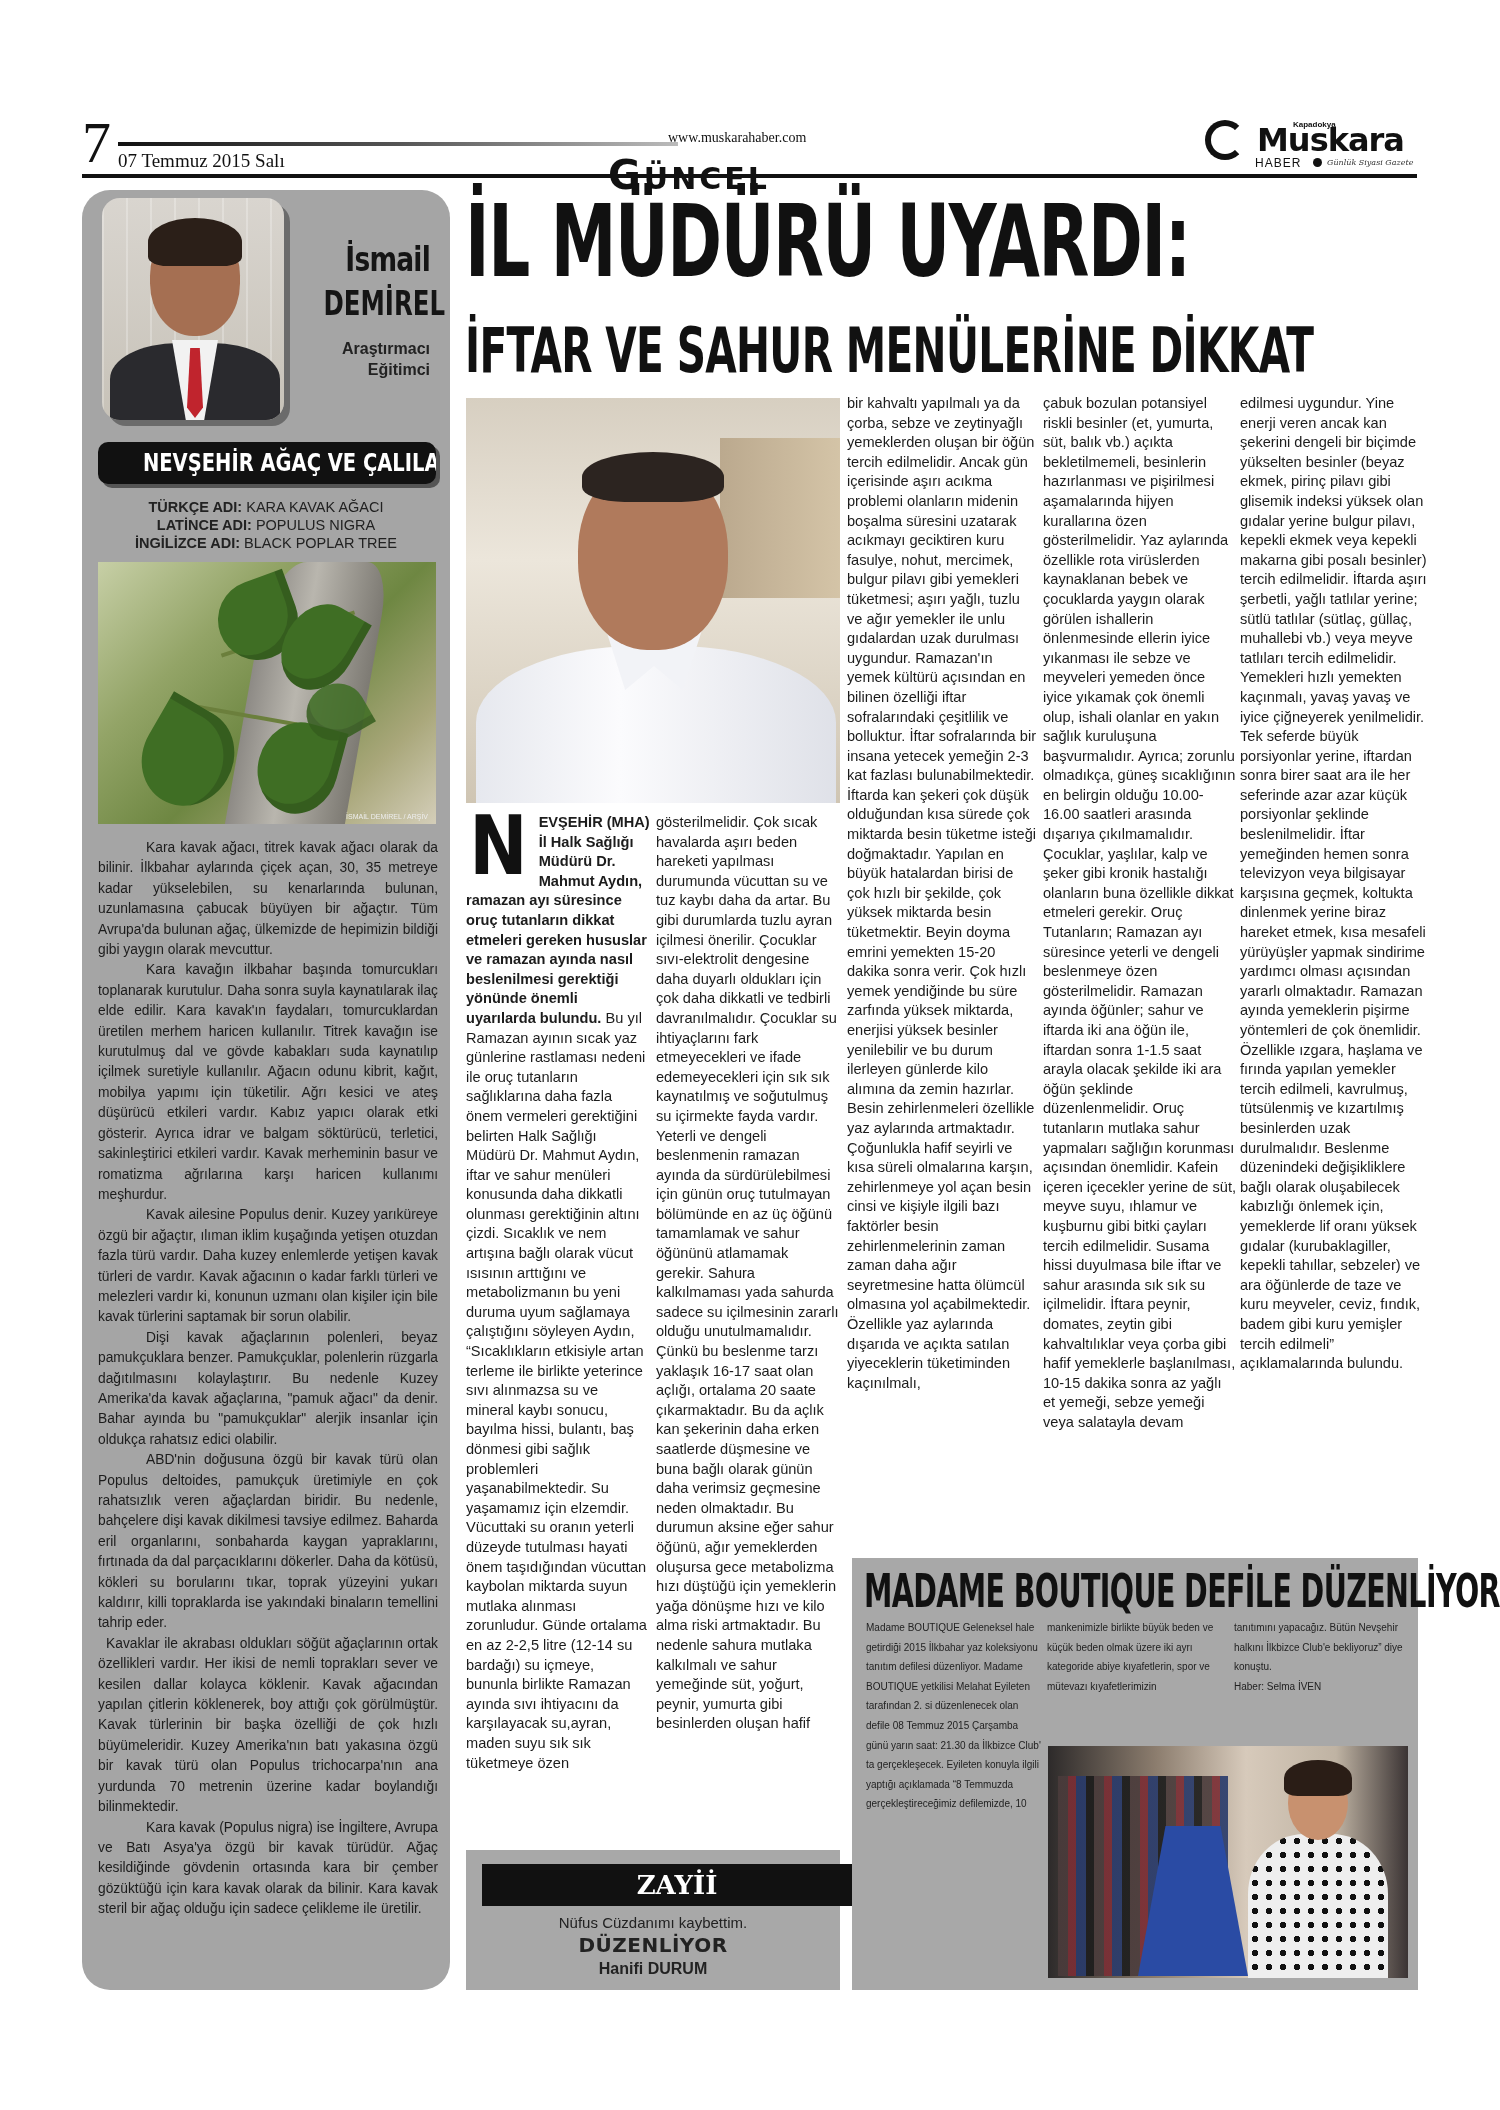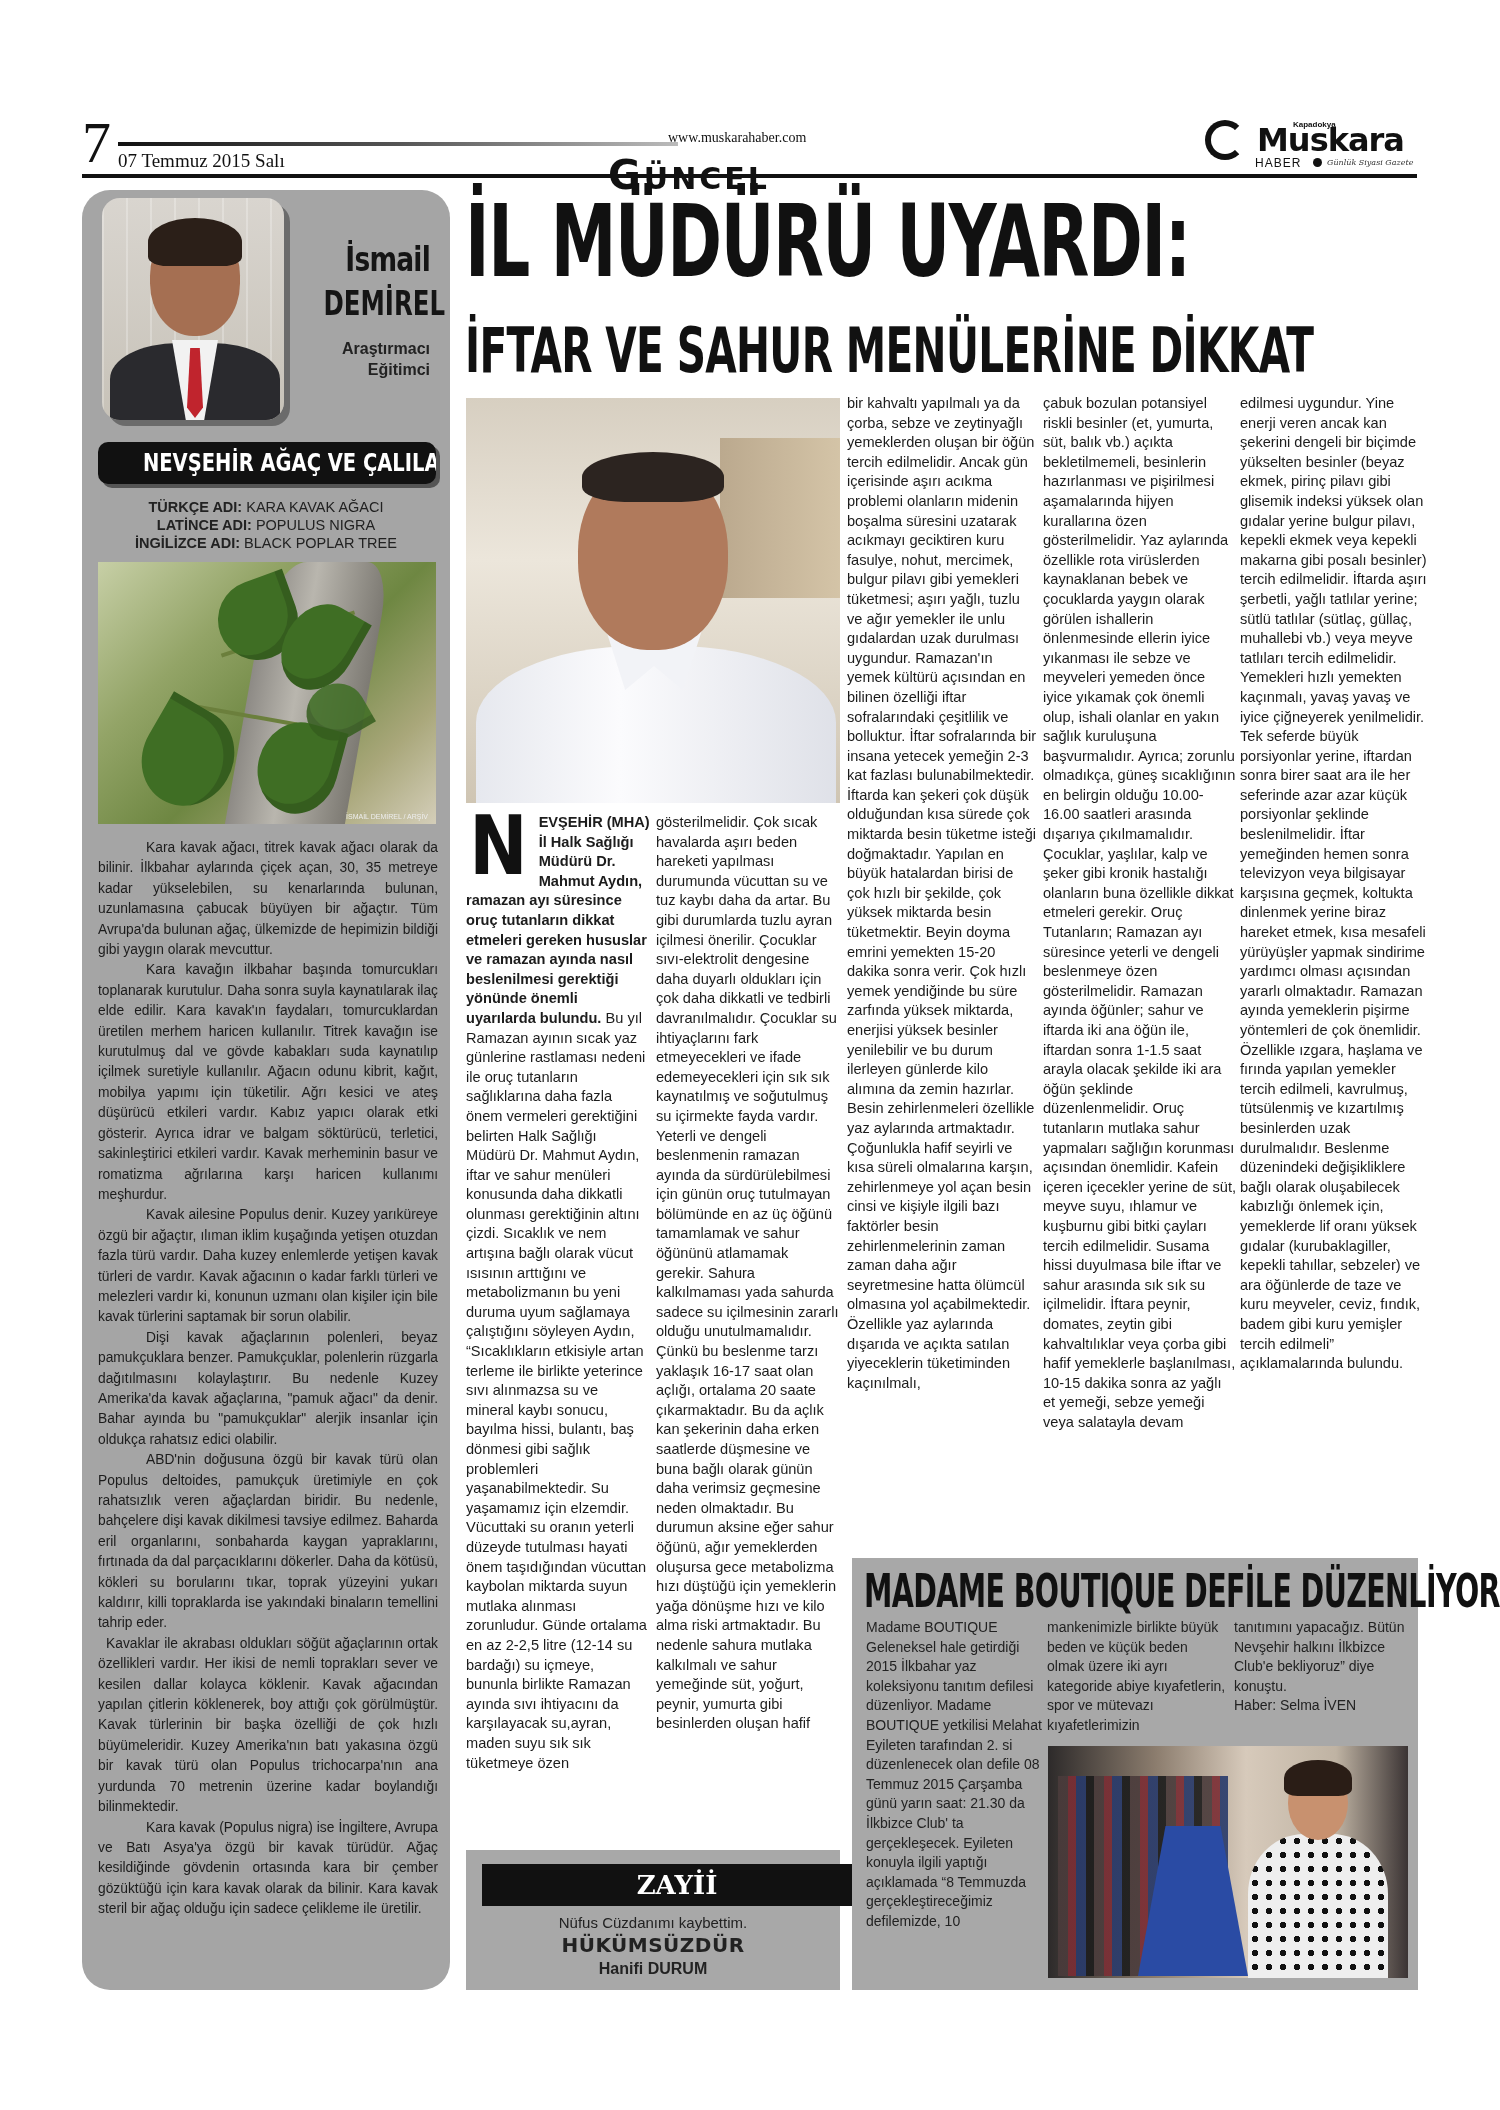--- a/index.html
+++ b/index.html
@@ -75,21 +75,21 @@
   
   .zayi-box { position: absolute; left: 466px; top: 1850px; width: 374px; height: 140px; background: #a8a8a8; }
   .zayi-title { position: absolute; left: 16px; top: 14px; width: 390px; height: 42px; background: #111; color: #fff; text-align: center; font-family: "DejaVu Serif", serif; font-weight: bold; font-size: 26px; line-height: 42px; }
   .zayi-text { position: absolute; left: 0; top: 64px; width: 374px; text-align: center; font-size: 15px; color: #222; }
   .zayi-bold { position: absolute; left: 0; top: 83px; width: 374px; text-align: center; font-family: "DejaVu Sans", sans-serif; font-weight: bold; font-size: 20px; letter-spacing: 0.5px; color: #222; }
   .zayi-name { position: absolute; left: 0; top: 110px; width: 374px; text-align: center; font-weight: bold; font-size: 16px; color: #222; }
 
   
   .boutique-box { position: absolute; left: 852px; top: 1558px; width: 566px; height: 432px; background: #a8a8a8; }
   .boutique-title { position: absolute; left: 12px; top: 6px; font-family: "DejaVu Sans", sans-serif; font-weight: bold; font-size: 46px; line-height: 54px; letter-spacing: -1px; color: #111; white-space: nowrap; transform: scaleX(0.62); transform-origin: left; }
-  .b-col { position: absolute; font-size: 14px; line-height: 19.6px; color: #222; }
+  .b-col { position: absolute; font-size: 10px; line-height: 19.6px; color: #222; }
   .b-col-1 { left: 14px; top: 60px; width: 176px; }
   .b-col-2 { left: 195px; top: 60px; width: 180px; }
   .b-col-3 { left: 382px; top: 60px; width: 176px; }
   .boutique-photo { position: absolute; left: 196px; top: 188px; width 0; width: 360px; height: 232px; background: linear-gradient(90deg, #2d2a2a 0%, #8c7d6e 30%, #d7cabb 55%, #bfb3a3 80%, #3b3434 100%); overflow: hidden; }
   .boutique-photo .rack { position: absolute; left: 10px; top: 30px; width: 170px; height: 200px; background: repeating-linear-gradient(90deg, #4a3b3b 0 10px, #7b2d34 10px 18px, #283a6b 18px 28px, #1b1b1b 28px 36px); opacity: 0.9; }
   .boutique-photo .dress { position: absolute; left: 90px; top: 80px; width: 110px; height: 150px; background: #2a4ba4; clip-path: polygon(25% 0, 75% 0, 100% 100%, 0 100%); }
   .boutique-photo .woman-head { position: absolute; left: 240px; top: 20px; width: 60px; height: 74px; border-radius: 50%; background: #c8916f; }
   .boutique-photo .woman-hair { position: absolute; left: 236px; top: 14px; width: 68px; height: 36px; border-radius: 50% 50% 20% 20%; background: #2a1d16; }
   .boutique-photo .woman-body { position: absolute; left: 200px; top: 88px; width: 140px; height: 150px; border-radius: 40% 40% 0 0; background: radial-gradient(circle, #111 30%, #eee 32%) 0 0 / 14px 14px; }
 </style>
@@ -173,21 +173,21 @@
   <span class="dropcap">N</span><span class="lead">EVŞEHİR (MHA) İl Halk Sağlığı Müdürü Dr. Mahmut Aydın, ramazan ayı süresince oruç tutanların dikkat etmeleri gereken hususlar ve ramazan ayında nasıl beslenilmesi gerektiği yönünde önemli uyarılarda bulundu.</span><span> Bu yıl Ramazan ayının sıcak yaz günlerine rastlaması nedeni ile oruç tutanların sağlıklarına daha fazla önem vermeleri gerektiğini belirten Halk Sağlığı Müdürü Dr. Mahmut Aydın, iftar ve sahur menüleri konusunda daha dikkatli olunması gerektiğinin altını çizdi. Sıcaklık ve nem artışına bağlı olarak vücut ısısının arttığını ve metabolizmanın bu yeni duruma uyum sağlamaya çalıştığını söyleyen Aydın, “Sıcaklıkların etkisiyle artan terleme ile birlikte yeterince sıvı alınmazsa su ve mineral kaybı sonucu, bayılma hissi, bulantı, baş dönmesi gibi sağlık problemleri yaşanabilmektedir. Su yaşamamız için elzemdir. Vücuttaki su oranın yeterli düzeyde tutulması hayati önem taşıdığından vücuttan kaybolan miktarda suyun mutlaka alınması zorunludur. Günde ortalama en az 2-2,5 litre (12-14 su bardağı) su içmeye, bununla birlikte Ramazan ayında sıvı ihtiyacını da karşılayacak su,ayran, maden suyu sık sık tüketmeye özen</span>
 </div>
 <div class="col col-2">gösterilmelidir. Çok sıcak havalarda aşırı beden hareketi yapılması durumunda vücuttan su ve tuz kaybı daha da artar. Bu gibi durumlarda tuzlu ayran içilmesi önerilir. Çocuklar sıvı-elektrolit dengesine daha duyarlı oldukları için çok daha dikkatli ve tedbirli davranılmalıdır. Çocuklar su ihtiyaçlarını fark etmeyecekleri ve ifade edemeyecekleri için sık sık kaynatılmış ve soğutulmuş su içirmekte fayda vardır. Yeterli ve dengeli beslenmenin ramazan ayında da sürdürülebilmesi için günün oruç tutulmayan bölümünde en az üç öğünü tamamlamak ve sahur öğününü atlamamak gerekir. Sahura kalkılmaması yada sahurda sadece su içilmesinin zararlı olduğu unutulmamalıdır. Çünkü bu beslenme tarzı yaklaşık 16-17 saat olan açlığı, ortalama 20 saate çıkarmaktadır. Bu da açlık kan şekerinin daha erken saatlerde düşmesine ve buna bağlı olarak günün daha verimsiz geçmesine neden olmaktadır. Bu durumun aksine eğer sahur öğünü, ağır yemeklerden oluşursa gece metabolizma hızı düştüğü için yemeklerin yağa dönüşme hızı ve kilo alma riski artmaktadır. Bu nedenle sahura mutlaka kalkılmalı ve sahur yemeğinde süt, yoğurt, peynir, yumurta gibi besinlerden oluşan hafif</div>
 <div class="col col-3">bir kahvaltı yapılmalı ya da çorba, sebze ve zeytinyağlı yemeklerden oluşan bir öğün tercih edilmelidir. Ancak gün içerisinde aşırı acıkma problemi olanların midenin boşalma süresini uzatarak acıkmayı geciktiren kuru fasulye, nohut, mercimek, bulgur pilavı gibi yemekleri tüketmesi; aşırı yağlı, tuzlu ve ağır yemekler ile unlu gıdalardan uzak durulması uygundur. Ramazan'ın yemek kültürü açısından en bilinen özelliği iftar sofralarındaki çeşitlilik ve bolluktur. İftar sofralarında bir insana yetecek yemeğin 2-3 kat fazlası bulunabilmektedir. İftarda kan şekeri çok düşük olduğundan kısa sürede çok miktarda besin tüketme isteği doğmaktadır. Yapılan en büyük hatalardan birisi de çok hızlı bir şekilde, çok yüksek miktarda besin tüketmektir. Beyin doyma emrini yemekten 15-20 dakika sonra verir. Çok hızlı yemek yendiğinde bu süre zarfında yüksek miktarda, enerjisi yüksek besinler yenilebilir ve bu durum ilerleyen günlerde kilo alımına da zemin hazırlar. Besin zehirlenmeleri özellikle yaz aylarında artmaktadır. Çoğunlukla hafif seyirli ve kısa süreli olmalarına karşın, zehirlenmeye yol açan besin cinsi ve kişiyle ilgili bazı faktörler besin zehirlenmelerinin zaman zaman daha ağır seyretmesine hatta ölümcül olmasına yol açabilmektedir. Özellikle yaz aylarında dışarıda ve açıkta satılan yiyeceklerin tüketiminden kaçınılmalı,</div>
 <div class="col col-4">çabuk bozulan potansiyel riskli besinler (et, yumurta, süt, balık vb.) açıkta bekletilmemeli, besinlerin hazırlanması ve pişirilmesi aşamalarında hijyen kurallarına özen gösterilmelidir. Yaz aylarında özellikle rota virüslerden kaynaklanan bebek ve çocuklarda yaygın olarak görülen ishallerin önlenmesinde ellerin iyice yıkanması ile sebze ve meyveleri yemeden önce iyice yıkamak çok önemli olup, ishali olanlar en yakın sağlık kuruluşuna başvurmalıdır. Ayrıca; zorunlu olmadıkça, güneş sıcaklığının en belirgin olduğu 10.00-16.00 saatleri arasında dışarıya çıkılmamalıdır. Çocuklar, yaşlılar, kalp ve şeker gibi kronik hastalığı olanların buna özellikle dikkat etmeleri gerekir. Oruç Tutanların; Ramazan ayı süresince yeterli ve dengeli beslenmeye özen gösterilmelidir. Ramazan ayında öğünler; sahur ve iftarda iki ana öğün ile, iftardan sonra 1-1.5 saat arayla olacak şekilde iki ara öğün şeklinde düzenlenmelidir. Oruç tutanların mutlaka sahur yapmaları sağlığın korunması açısından önemlidir. Kafein içeren içecekler yerine de süt, meyve suyu, ıhlamur ve kuşburnu gibi bitki çayları tercih edilmelidir. Susama hissi duyulmasa bile iftar ve sahur arasında sık sık su içilmelidir. İftara peynir, domates, zeytin gibi kahvaltılıklar veya çorba gibi hafif yemeklerle başlanılması, 10-15 dakika sonra az yağlı et yemeği, sebze yemeği veya salatayla devam</div>
 <div class="col col-5">edilmesi uygundur. Yine enerji veren ancak kan şekerini dengeli bir biçimde yükselten besinler (beyaz ekmek, pirinç pilavı gibi glisemik indeksi yüksek olan gıdalar yerine bulgur pilavı, kepekli ekmek veya kepekli makarna gibi posalı besinler) tercih edilmelidir. İftarda aşırı şerbetli, yağlı tatlılar yerine; sütlü tatlılar (sütlaç, güllaç, muhallebi vb.) veya meyve tatlıları tercih edilmelidir. Yemekleri hızlı yemekten kaçınmalı, yavaş yavaş ve iyice çiğneyerek yenilmelidir. Tek seferde büyük porsiyonlar yerine, iftardan sonra birer saat ara ile her seferinde azar azar küçük porsiyonlar şeklinde beslenilmelidir. İftar yemeğinden hemen sonra televizyon veya bilgisayar karşısına geçmek, koltukta dinlenmek yerine biraz hareket etmek, kısa mesafeli yürüyüşler yapmak sindirime yardımcı olması açısından yararlı olmaktadır. Ramazan ayında yemeklerin pişirme yöntemleri de çok önemlidir. Özellikle ızgara, haşlama ve fırında yapılan yemekler tercih edilmeli, kavrulmuş, tütsülenmiş ve kızartılmış besinlerden uzak durulmalıdır. Beslenme düzenindeki değişikliklere bağlı olarak oluşabilecek kabızlığı önlemek için, yemeklerde lif oranı yüksek gıdalar (kurubaklagiller, kepekli tahıllar, sebzeler) ve ara öğünlerde de taze ve kuru meyveler, ceviz, fındık, badem gibi kuru yemişler tercih edilmeli” açıklamalarında bulundu.</div>
 
 <div class="zayi-box">
   <div class="zayi-title">ZAYİİ</div>
   <div class="zayi-text">Nüfus Cüzdanımı kaybettim.</div>
-  <div class="zayi-bold">HÜKÜMSÜZDÜR</div>
+  <div class="zayi-bold">DÜZENLİYOR</div>
   <div class="zayi-name">Hanifi DURUM</div>
 </div>
 
 <div class="boutique-box">
   <div class="boutique-title">MADAME BOUTIQUE DEFİLE DÜZENLİYOR</div>
   <div class="b-col b-col-1">Madame BOUTIQUE Geleneksel hale getirdiği 2015 İlkbahar yaz koleksiyonu tanıtım defilesi düzenliyor. Madame BOUTIQUE yetkilisi Melahat Eyileten tarafından 2. si düzenlenecek olan defile 08 Temmuz 2015 Çarşamba günü yarın saat: 21.30 da İlkbizce Club' ta gerçekleşecek. Eyileten konuyla ilgili yaptığı açıklamada “8 Temmuzda gerçekleştireceğimiz defilemizde, 10</div>
   <div class="b-col b-col-3">
     <span>tanıtımını yapacağız. Bütün Nevşehir halkını İlkbizce Club'e bekliyoruz” diye konuştu.</span><br>
     <span>Haber: Selma İVEN</span>
   </div>

